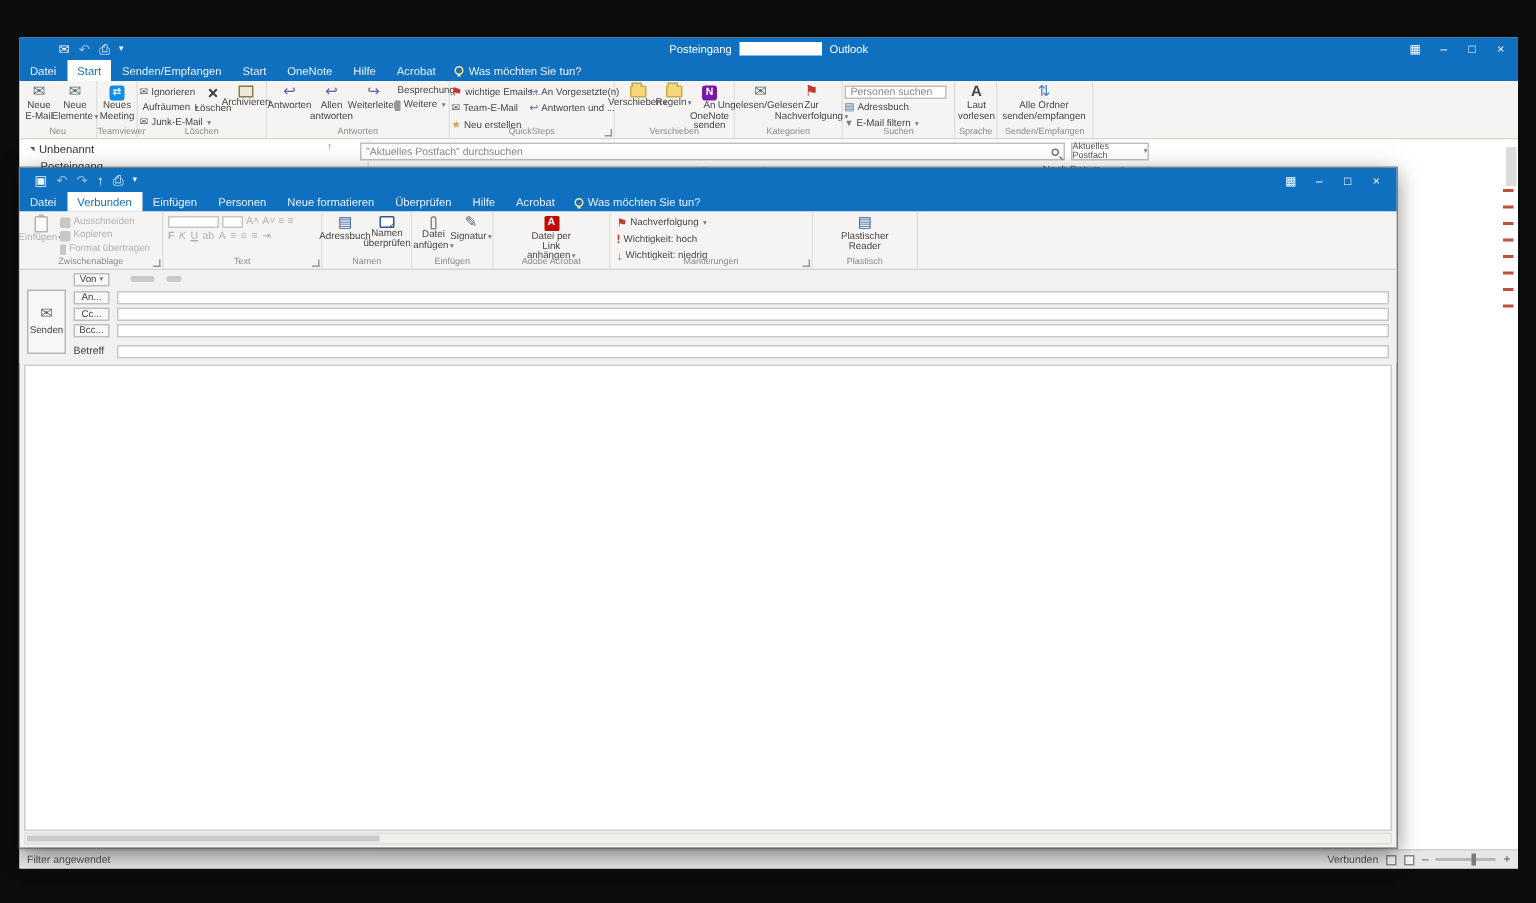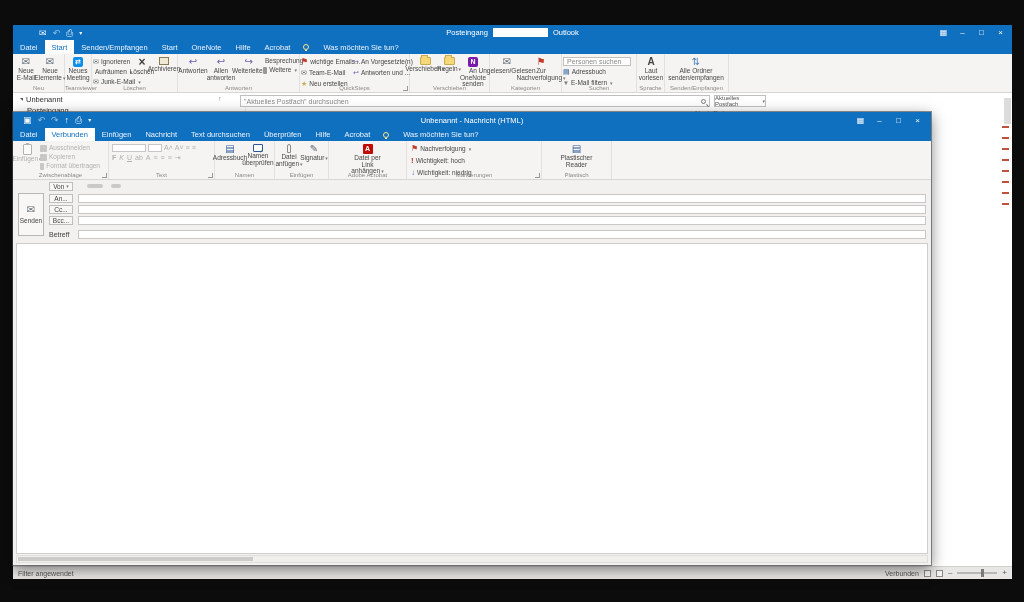--- a/index.html
+++ b/index.html
@@ -5,21 +5,21 @@
   html,body{margin:0;padding:0;background:#000;}
   *{box-sizing:border-box;}
   .screen{position:relative;width:1024px;height:602px;background:#0c0c0c;overflow:hidden;
           font-family:"Liberation Sans","DejaVu Sans",sans-serif;color:#444;-webkit-font-smoothing:antialiased;}
   .win{position:absolute;background:#fff;}
   
   .ttl{position:absolute;left:0;right:0;top:0;background:#1070c0;display:flex;align-items:center;color:#fff;font-size:7.5px;}
   .tabrow{position:absolute;left:0;right:0;background:#1070c0;display:flex;align-items:stretch;color:#eaf2fa;font-size:7.5px;}
   .tab{display:flex;align-items:center;padding:0 7px;white-space:nowrap;}
   .tab.active{background:#fff;color:#1070c0;}
-  .assist{display:flex;align-items:center;gap:14px;padding:0 6px;white-space:nowrap;justify-content:flex-end;}
+  .assist{display:flex;align-items:center;gap:3px;padding:0 6px;white-space:nowrap;justify-content:flex-end;}
   .bulb{width:6px;height:6px;border:1px solid #ffe58f;border-radius:50%;position:relative;}
   .bulb::after{content:"";position:absolute;left:1px;right:1px;bottom:-2px;height:1px;background:#ffe58f;}
   .qat{display:flex;align-items:center;gap:6px;margin-left:26px;font-size:9px;}
   .qat .g{opacity:.95;line-height:10px;}
   .qat .dim{opacity:.55;}
   .ttl-title{position:absolute;left:0;right:0;text-align:center;pointer-events:none;display:flex;justify-content:center;align-items:center;gap:5px;}
   .redact{display:inline-block;width:55px;height:9px;background:#fff;}
   .wc{margin-left:auto;display:flex;align-items:center;gap:0;}
   .wc span{width:19px;text-align:center;font-size:8px;line-height:15px;}
   
@@ -394,46 +394,43 @@
 
     <div class="ttl" style="height:16px;">
       <div class="qat" style="margin-left:10px">
         <span class="g">▣</span>
         <span class="g dim">↶</span>
         <span class="g dim">↷</span>
         <span class="g">↑</span>
         <span class="g">⎙</span>
         <span class="g" style="font-size:6px">▾</span>
       </div>
-      <div class="ttl-title">
-        <span>Unbenannt - Nachricht (HTML)</span>
-      </div>
       <div class="wc" style="margin-right:4px">
         <span>▦</span>
         <span>–</span>
         <span>□</span>
         <span>×</span>
       </div>
     </div>
 
     <div class="tabrow" style="top:16px;height:13px;">
       <div class="tab">
           <span>Datei</span>
         </div>
       <div class="tab active">
           <span>Verbunden</span>
         </div>
       <div class="tab">
           <span>Einfügen</span>
         </div>
       <div class="tab">
-          <span>Nachricht</span>
-        </div>
-      <div class="tab">
-          <span>Text durchsuchen</span>
+          <span>Personen</span>
+        </div>
+      <div class="tab">
+          <span>Neue formatieren</span>
         </div>
       <div class="tab">
           <span>Überprüfen</span>
         </div>
       <div class="tab">
           <span>Hilfe</span>
         </div>
       <div class="tab">
           <span>Acrobat</span>
         </div>

